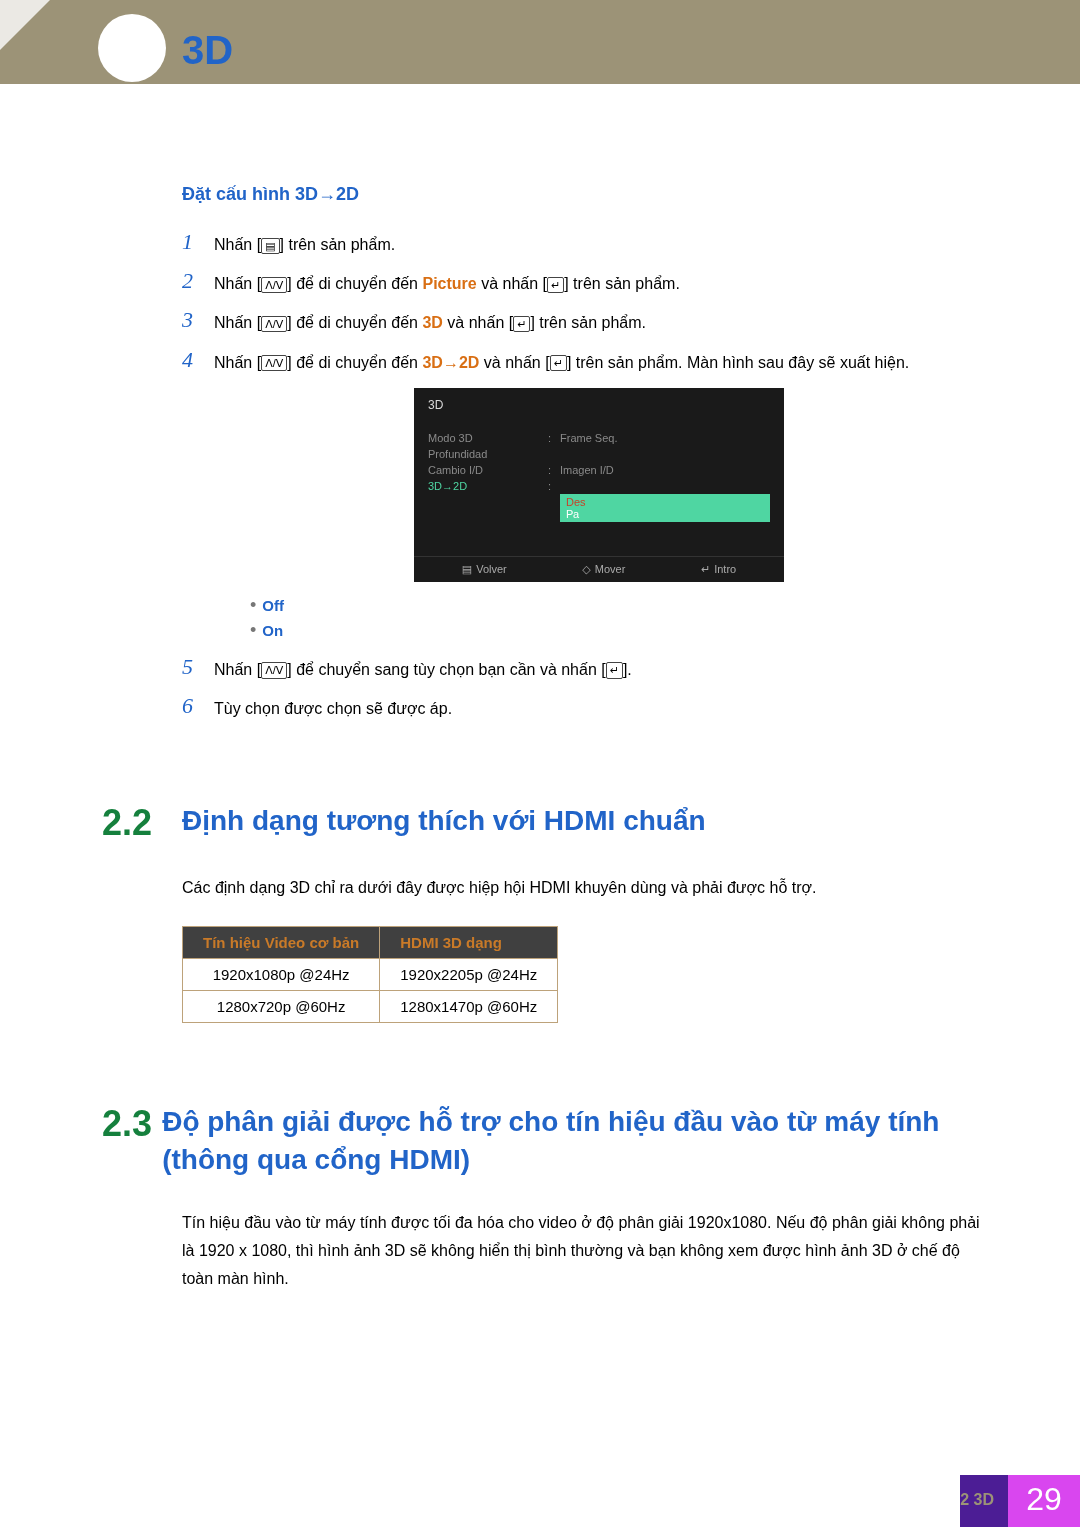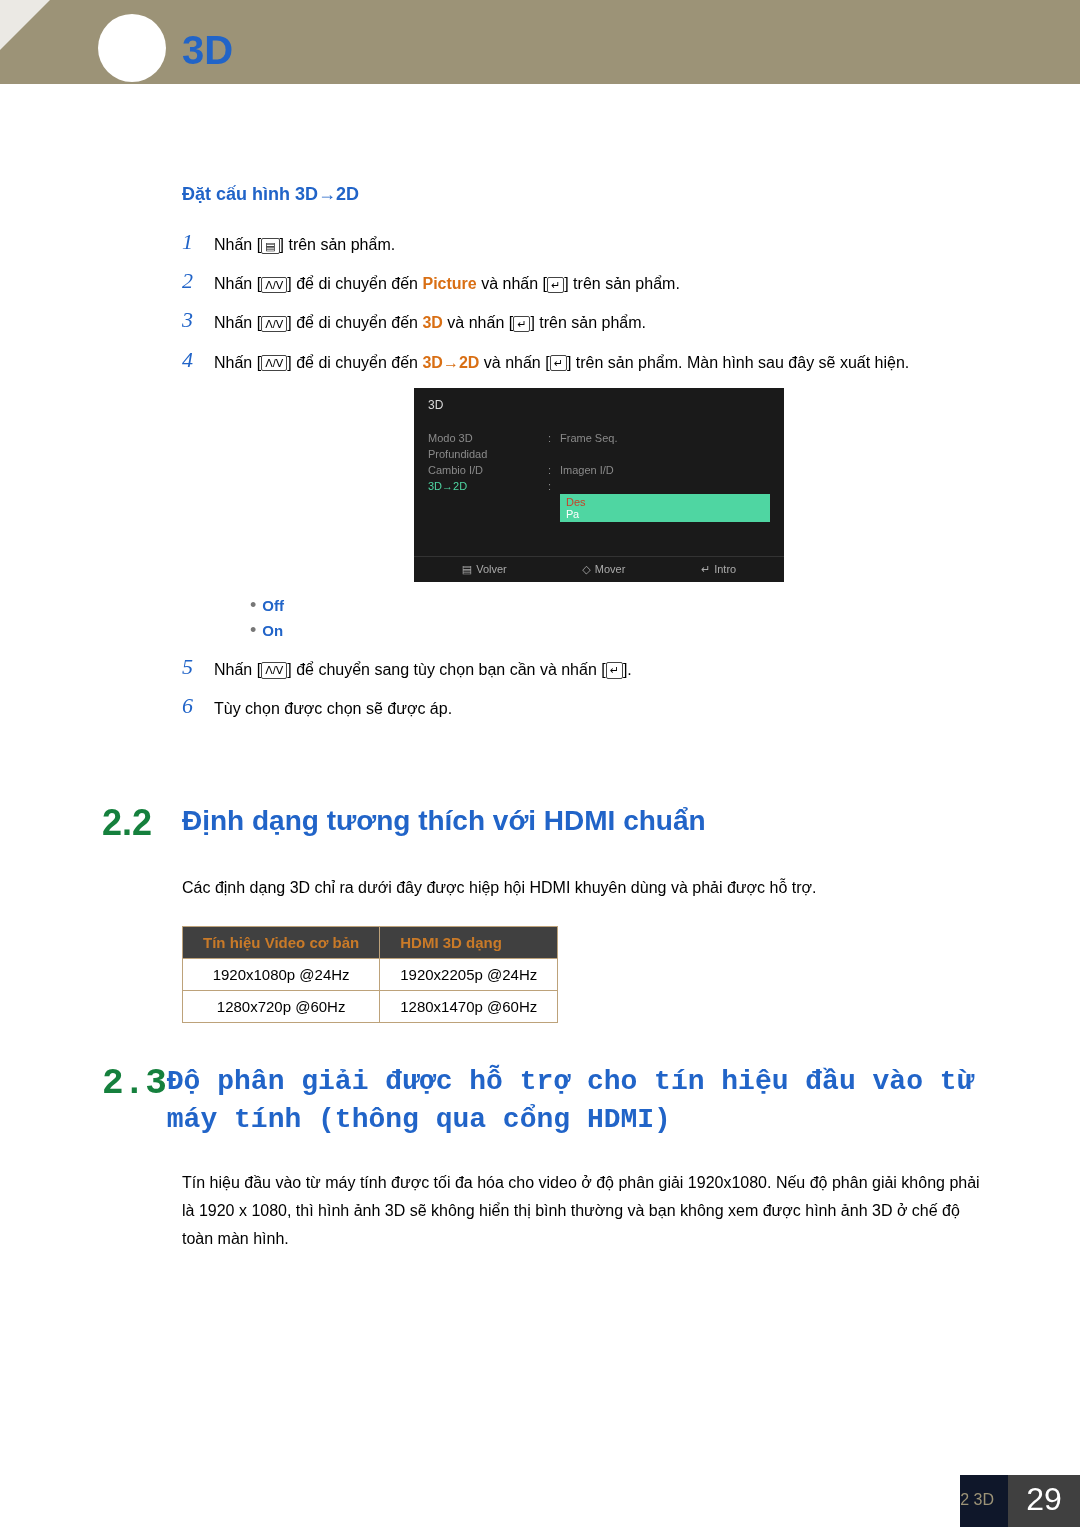--- a/index.html
+++ b/index.html
@@ -170,28 +170,28 @@
   }
   .footer {
     position: absolute;
     bottom: 0; left: 0; right: 0;
     height: 52px;
     display: flex;
     justify-content: flex-end;
     align-items: stretch;
   }
   .footer .footer-label {
-    background: #0f172a;
+    background: #4c1d95;
     color: #9c9377;
-    font-weight: normal;
+    font-weight: bold;
     font-size: 16px;
     padding: 16px 14px 0 0;
   }
   .footer .page-no {
-    background: #404040;
+    background: #d946ef;
     color: #fff;
     font-size: 32px;
     font-weight: 300;
     width: 72px;
     text-align: center;
     padding-top: 6px;
   }
 </style>
 </head>
 <body>
@@ -316,21 +316,21 @@
       <td>1920x1080p @24Hz</td>
       <td>1920x2205p @24Hz</td>
     </tr>
     <tr>
       <td>1280x720p @60Hz</td>
       <td>1280x1470p @60Hz</td>
     </tr>
   </tbody>
     </table>
 
-  <div class="section-heading" style="margin-top:40px;font-family:Liberation Mono, monospace;">
+  <div class="section-heading" style="margin-top:80px;">
     <div class="snum">2.3</div>
     <div class="stitle">Độ phân giải được hỗ trợ cho tín hiệu đầu vào từ máy tính (thông qua cổng HDMI)</div>
   </div>
 
   <div class="paratext" style="margin-left:0;">Tín hiệu đầu vào từ máy tính được tối đa hóa cho video ở độ phân giải 1920x1080. Nếu độ phân giải không phải là 1920 x 1080, thì hình ảnh 3D sẽ không hiển thị bình thường và bạn không xem được hình ảnh 3D ở chế độ toàn màn hình.</div>
 
 </div>
 
 <div class="footer">
   <div class="footer-label">2 3D</div>

